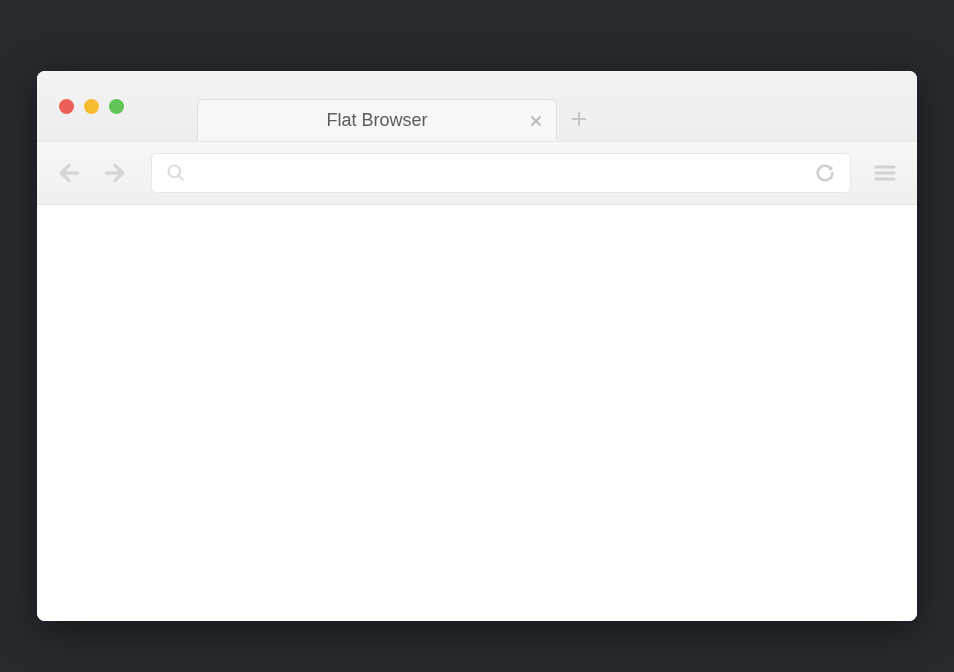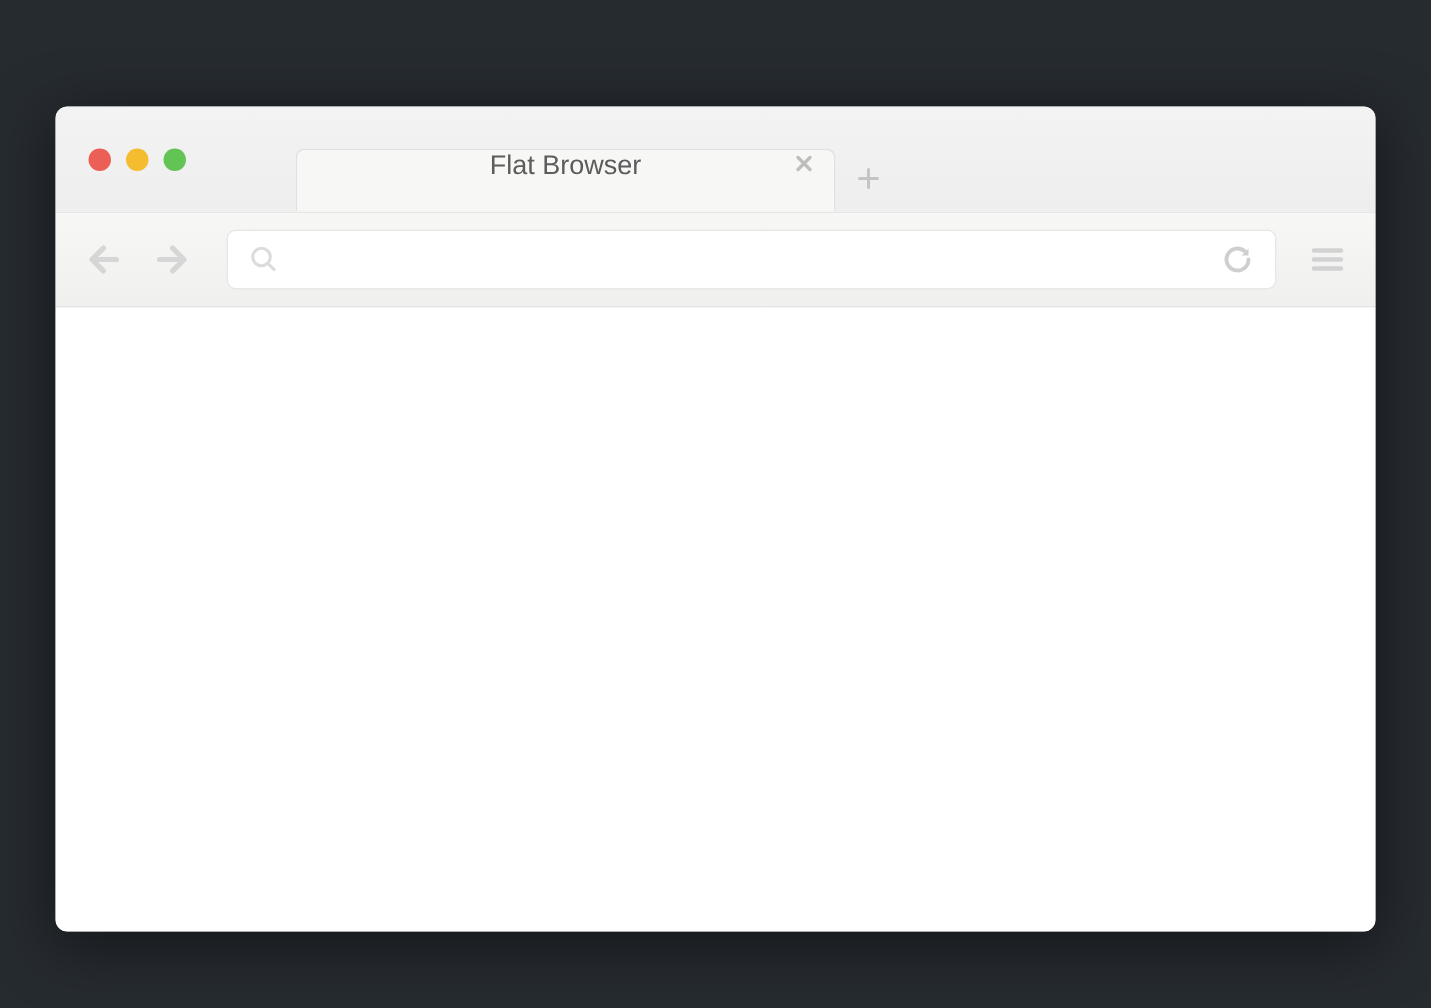--- a/index.html
+++ b/index.html
@@ -60,21 +60,21 @@
     
     .tab-strip {
       display: flex;
       align-items: flex-end;
       margin-left: 140px;
       height: 100%;
     }
     
     .tab {
       display: flex;
-      align-items: flex-start;
+      align-items: center;
       height: 42px;
       background: #f7f7f6;
       border: 1px solid #e0e0e0;
       border-bottom: none;
       border-radius: 6px 6px 0 0;
       padding: 0 18px;
       position: relative;
       min-width: 360px;
       justify-content: center;
     }

